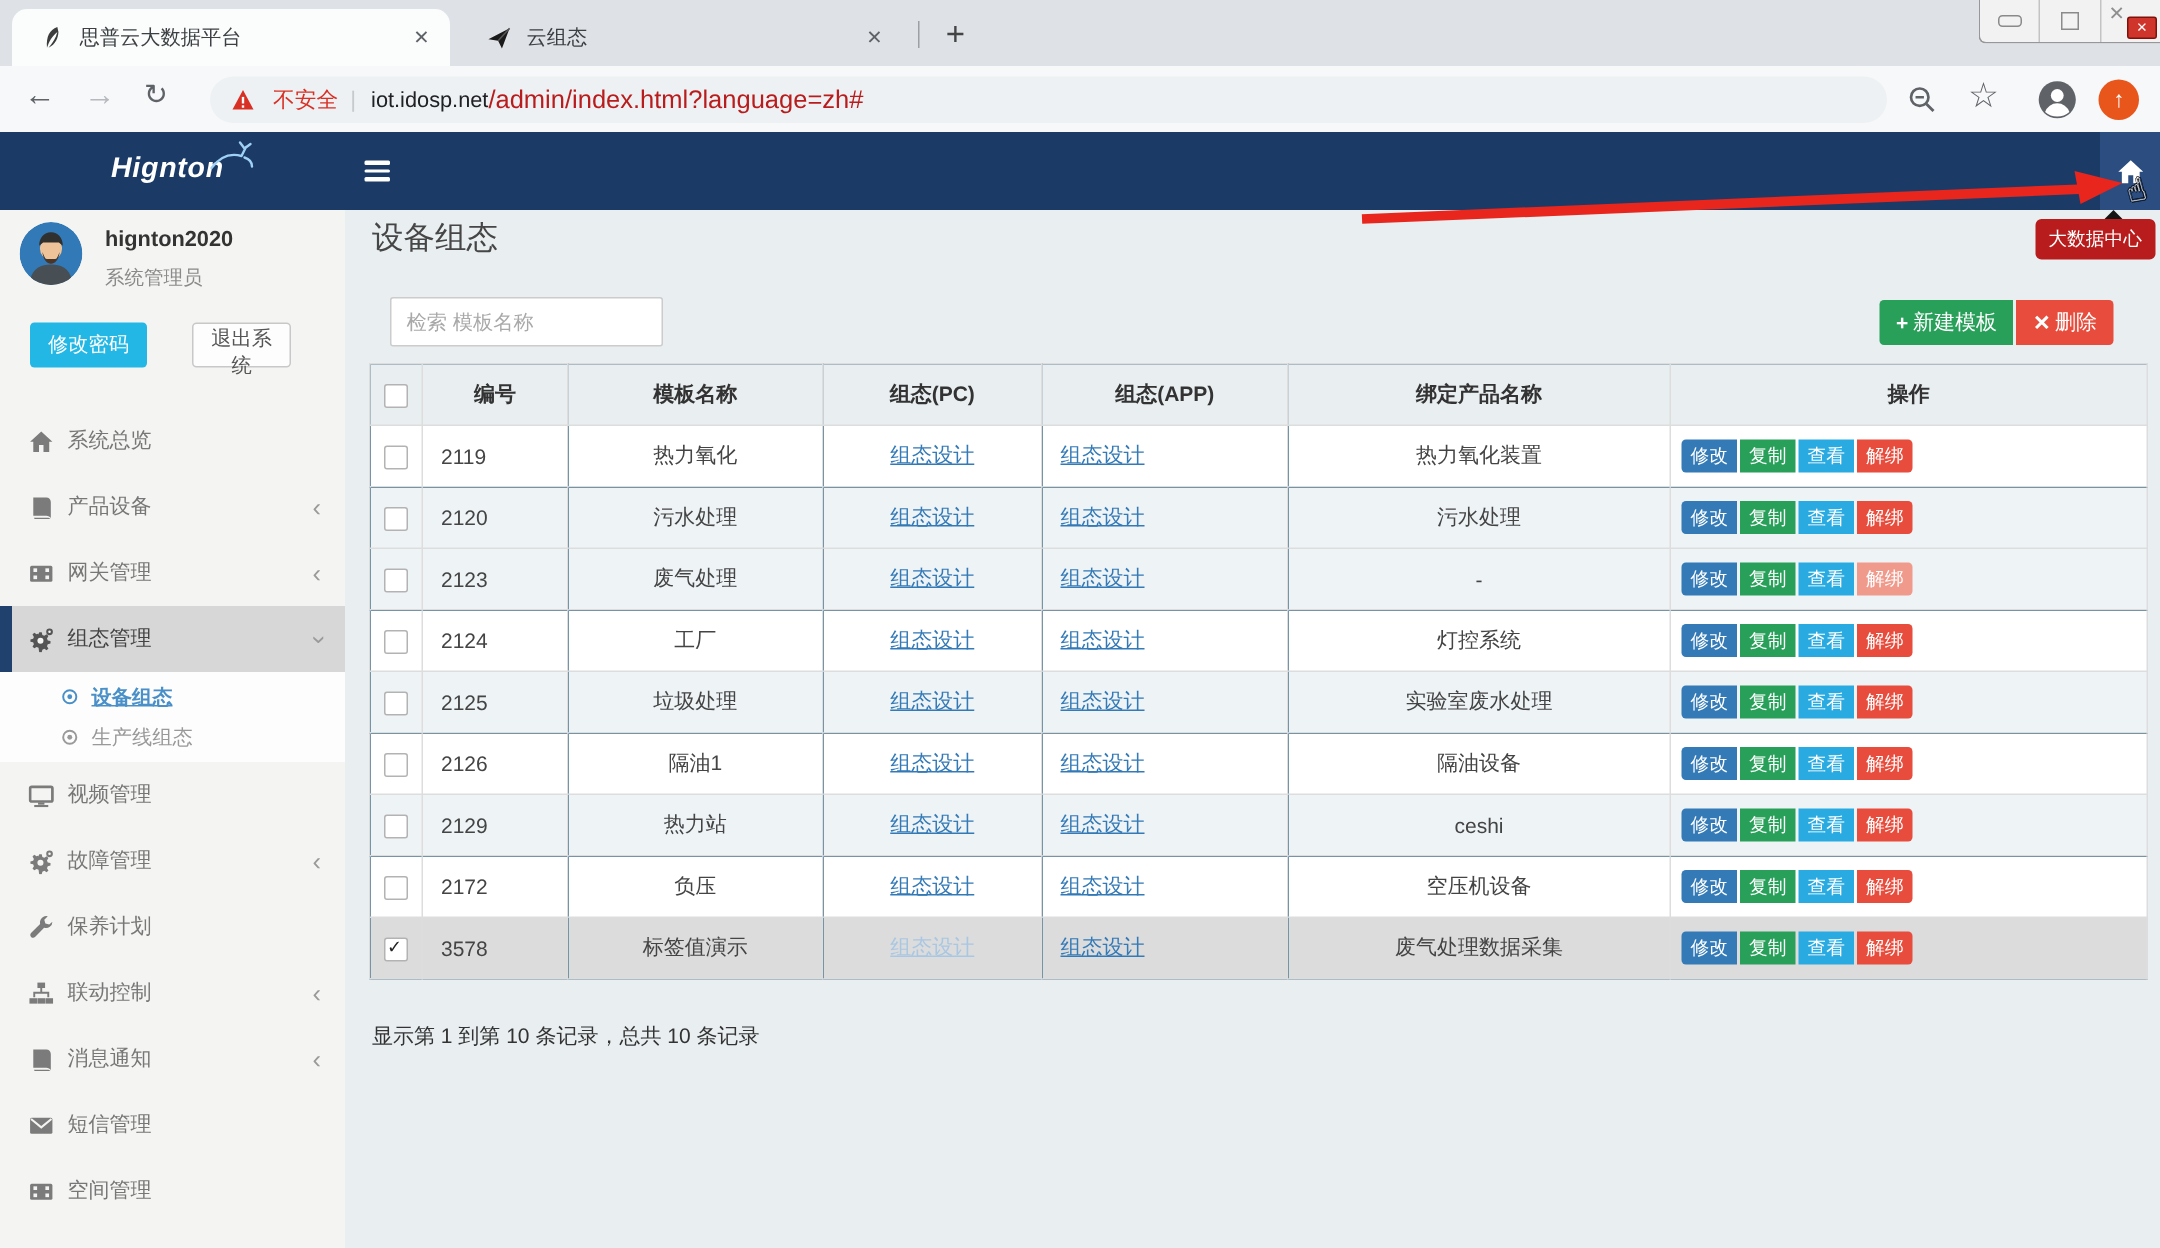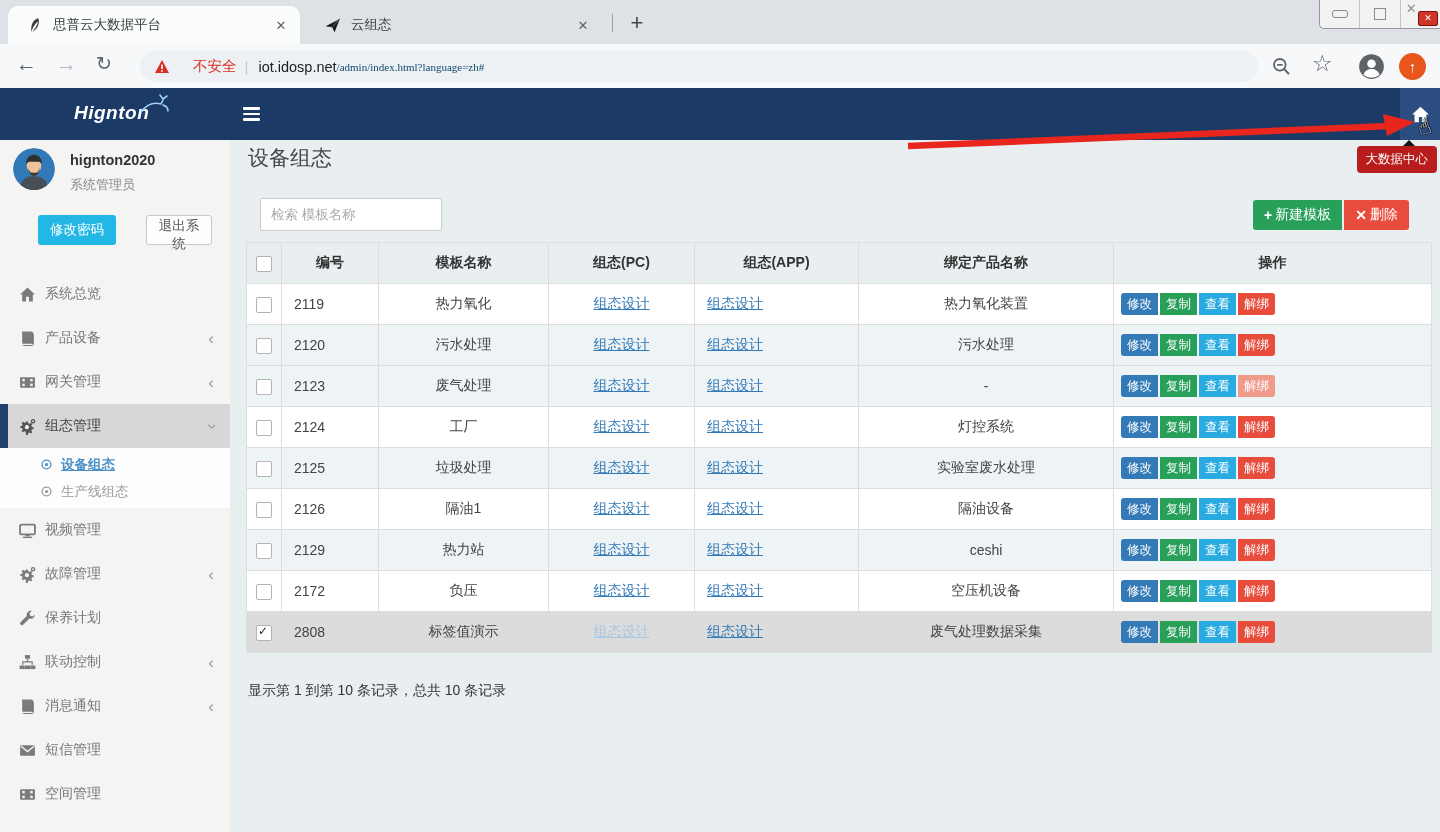--- a/index.html
+++ b/index.html
@@ -25,38 +25,38 @@
   .wc-restore-glyph{width:10px;height:10px;border:1.5px solid #8a8a8a;position:relative;background:#f2f2f2;}
   .wc-restore-glyph:before{content:"";position:absolute;left:3px;top:-5px;width:10px;height:10px;border:1.5px solid #8a8a8a;z-index:-1;}
   .wc-gray-x{position:absolute;left:5px;top:1px;color:#8f8f8f;font-size:13px;}
   .wc-red-box{position:absolute;right:2px;bottom:2px;width:18px;height:13px;background:#cf352b;border:1px solid #7e120b;
     border-radius:2px;color:#fff;font-size:9px;line-height:13px;text-align:center;font-weight:bold;}
   .toolbar{position:absolute;top:44px;left:0;right:0;height:44px;background:#f7f8f9;}
   .nav-glyph{position:absolute;top:8px;font-size:21px;color:#5f6368;cursor:pointer;}
   .addressbar{position:absolute;left:140px;top:7px;width:1118px;height:31px;background:#eef1f3;border-radius:16px;
     display:flex;align-items:center;padding:0 14px;box-sizing:border-box;cursor:text;}
   .warn-tri{width:16px;height:15px;flex:none;}
-  .warn-text{color:#d93025;font-size:14.5px;margin:0 8px 0 23px;}
+  .warn-text{color:#d93025;font-size:14.5px;margin:0 8px 0 12px;}
   .url-div{color:#c6cacd;margin-right:10px;font-size:15px;}
   .url-domain{color:#202124;font-size:14.5px;}
-  .url-path{color:#0c4a6e;font-size:11px;font-family:Liberation Serif, serif;}
+  .url-path{color:#b91c1c;font-size:17px;}
   .tb-right{position:absolute;top:0;height:44px;display:flex;align-items:center;}
   .tb-icon{cursor:pointer;}
   .update-btn{width:27px;height:27px;border-radius:50%;background:#e8561c;color:#fff;font-size:15px;font-weight:bold;
     display:flex;align-items:center;justify-content:center;cursor:pointer;}
   
   .sidebar{position:absolute;top:88px;left:0;width:230px;bottom:0;background:#f4f4f2;}
   .side-logo{height:52px;background:#1b3a66;position:relative;}
   .logo-text{position:absolute;left:74px;top:14px;color:#fff;font-size:19px;font-weight:bold;font-style:italic;letter-spacing:.5px;}
   .logo-deer{position:absolute;left:138px;top:2px;width:34px;height:26px;}
   .userpanel{position:relative;height:70px;}
   .user-avatar{position:absolute;left:13px;top:8px;width:42px;height:42px;border-radius:50%;overflow:hidden;}
   .user-name{position:absolute;left:70px;top:12px;font-size:14.5px;font-weight:bold;color:#333;}
   .user-role{position:absolute;left:70px;top:36px;font-size:13px;color:#8a8a8a;}
-  .user-btns{display:flex;padding-left:20px;gap:30px;margin-top:5px;justify-content:center;}
+  .user-btns{display:flex;padding-left:20px;gap:30px;margin-top:5px;}
   .btn-cyan{width:78px;height:30px;background:#23b7e5;color:#fff;font-size:13.5px;border:none;border-radius:3px;cursor:pointer;}
   .btn-white{width:66px;height:30px;background:#fdfdfd;border:1px solid #c8c8c8;color:#555;font-size:13.5px;border-radius:3px;cursor:pointer;}
   .menu{margin-top:27px;}
   .menu-item{height:44px;display:flex;align-items:center;padding-left:19px;color:#777;font-size:14px;cursor:pointer;box-sizing:border-box;}
   .mi-icon{width:17px;height:17px;margin-right:9px;color:#7b7b7b;flex:none;}
   .mi-icon svg,.dot-icon svg{width:100%;height:100%;fill:currentColor;}
   .mi-label{flex:1;}
   .mi-chevron{margin-right:16px;color:#9a9a9a;font-size:17px;line-height:1;}
   .mi-chevron.down{transform:rotate(-90deg);}
   .menu-item.active{background:#d7d7d7;border-left:8px solid #20406e;padding-left:11px;color:#444;}
@@ -477,21 +477,21 @@
             <td><span class="cb"></span></td>
             <td>2172</td>
             <td>负压</td>
             <td><a class="design-link">组态设计</a></td>
             <td><a class="design-link">组态设计</a></td>
             <td>空压机设备</td>
             <td><span class="act act-edit">修改</span><span class="act act-copy">复制</span><span class="act act-view">查看</span><span class="act act-unbind">解绑</span></td>
           </tr>
           <tr class="selected">
             <td><span class="cb checked"></span></td>
-            <td>2808</td>
+            <td>3578</td>
             <td>标签值演示</td>
             <td><a class="design-link muted">组态设计</a></td>
             <td><a class="design-link">组态设计</a></td>
             <td>废气处理数据采集</td>
             <td><span class="act act-edit">修改</span><span class="act act-copy">复制</span><span class="act act-view">查看</span><span class="act act-unbind">解绑</span></td>
           </tr>
         </tbody>
     </table>
 
     <div class="summary">显示第 1 到第 10 条记录，总共 10 条记录</div>

